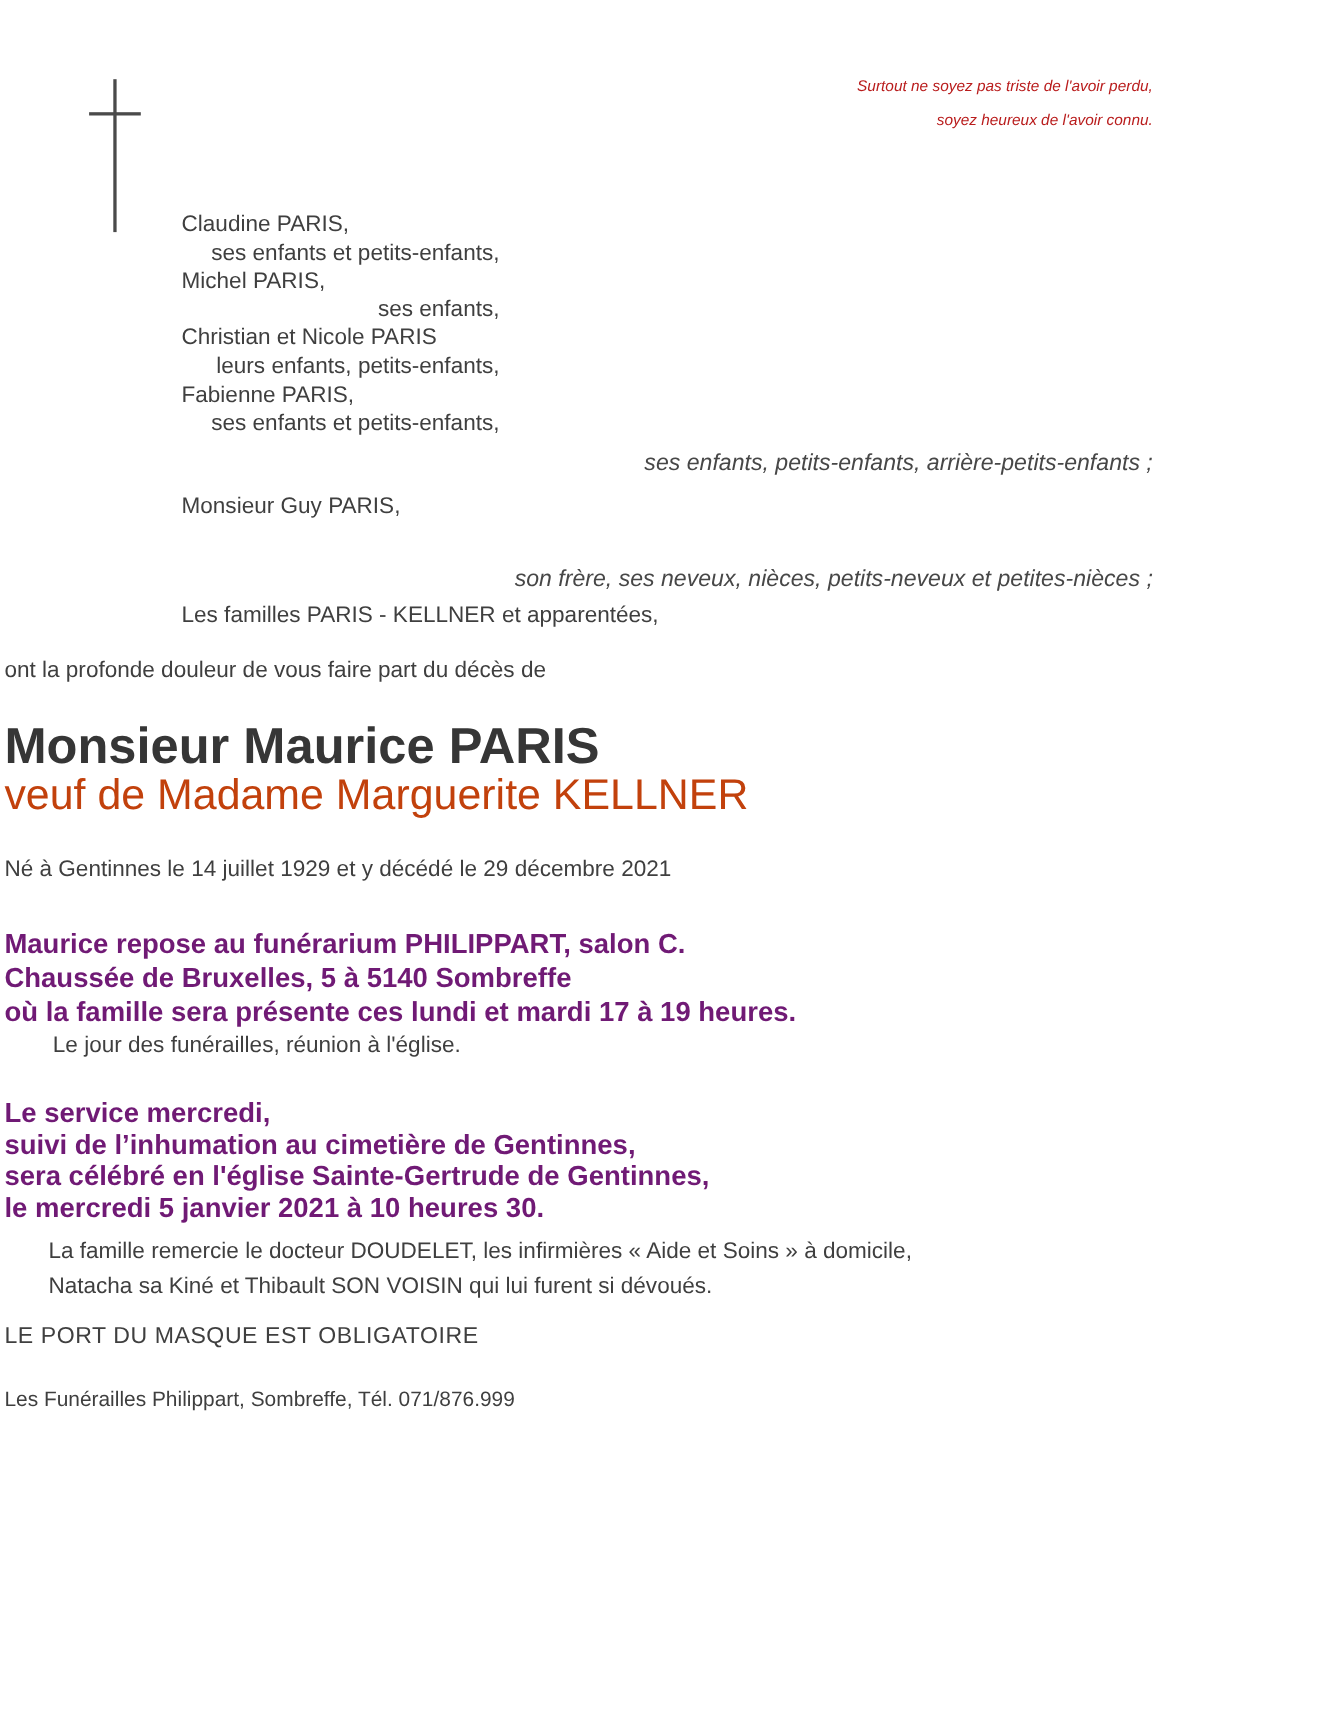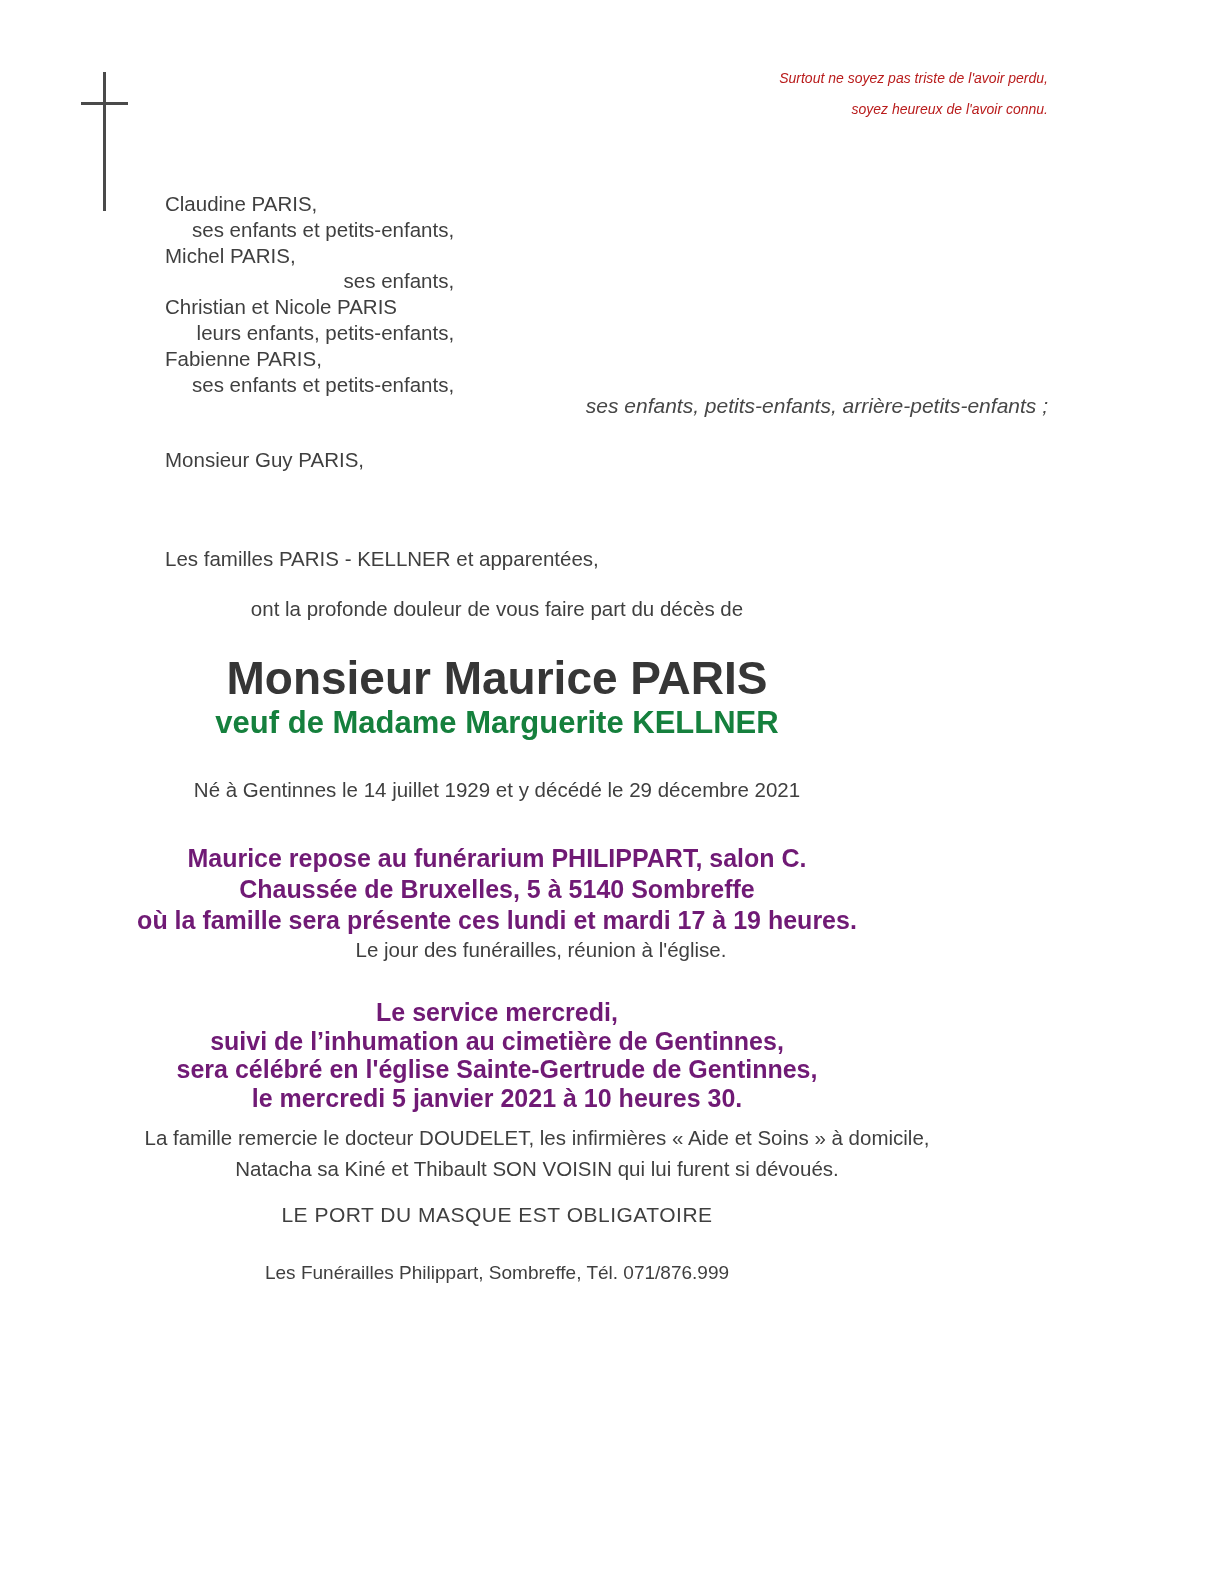--- a/index.html
+++ b/index.html
@@ -51,54 +51,55 @@
   }
   .family-list .indent, .brother .indent { padding-left: 27px; text-align: right; }
 
   .italic-note {
     right: 166px;
     text-align: right;
     font-style: italic;
     font-size: 21px;
     line-height: 26px;
     color: #474747;
+    margin-top: 15px;
   }
   .note-descendants { top: 393px; }
   .note-brother { top: 499px; }
 
   .brother {
     left: 165px; top: 447px;
     font-size: 20.5px;
     line-height: 26px;
   }
 
   .families-line {
     left: 165px; top: 547px;
     font-size: 20.5px;
   }
 
   .centered {
-    left: 16px; width: 962px;
-    text-align: center;
+    left: 4px; width: 962px;
+    text-align: left;
   }
 
   .announcement { top: 597px; font-size: 20.5px; }
 
   .deceased-block { top: 652px; }
   .deceased-name {
     font-size: 46px;
     font-weight: bold;
     line-height: 52px;
     color: #363636;
   }
   .deceased-relation {
-    font-size: 31px;
-    font-weight: bold;
+    font-size: 39px;
+    font-weight: normal;
     line-height: 38px;
-    color: #15803d;
+    color: #c2410c;
   }
 
   .life-dates { top: 778px; font-size: 20.5px; }
 
   .bold-block {
     font-size: 25px;
     font-weight: bold;
     color: #701a75;
     margin-top: 12px;
   }
@@ -137,20 +138,21 @@
     <div>Fabienne PARIS,</div>
     <div class="indent">ses enfants et petits-enfants,</div>
   </div>
 
   <div class="abs italic-note note-descendants">ses enfants, petits-enfants, arrière-petits-enfants ;</div>
 
   <div class="abs brother">
     <div>Monsieur Guy PARIS,</div>
   </div>
 
+  <div class="abs italic-note note-brother">son frère, ses neveux, nièces, petits-neveux et petites-nièces ;</div>
 
   <div class="abs families-line">Les familles PARIS - KELLNER et apparentées,</div>
 
   <div class="abs centered announcement">ont la profonde douleur de vous faire part du décès de</div>
 
   <div class="abs centered deceased-block">
     <div class="deceased-name">Monsieur Maurice PARIS</div>
     <div class="deceased-relation">veuf de Madame Marguerite KELLNER</div>
   </div>
 

